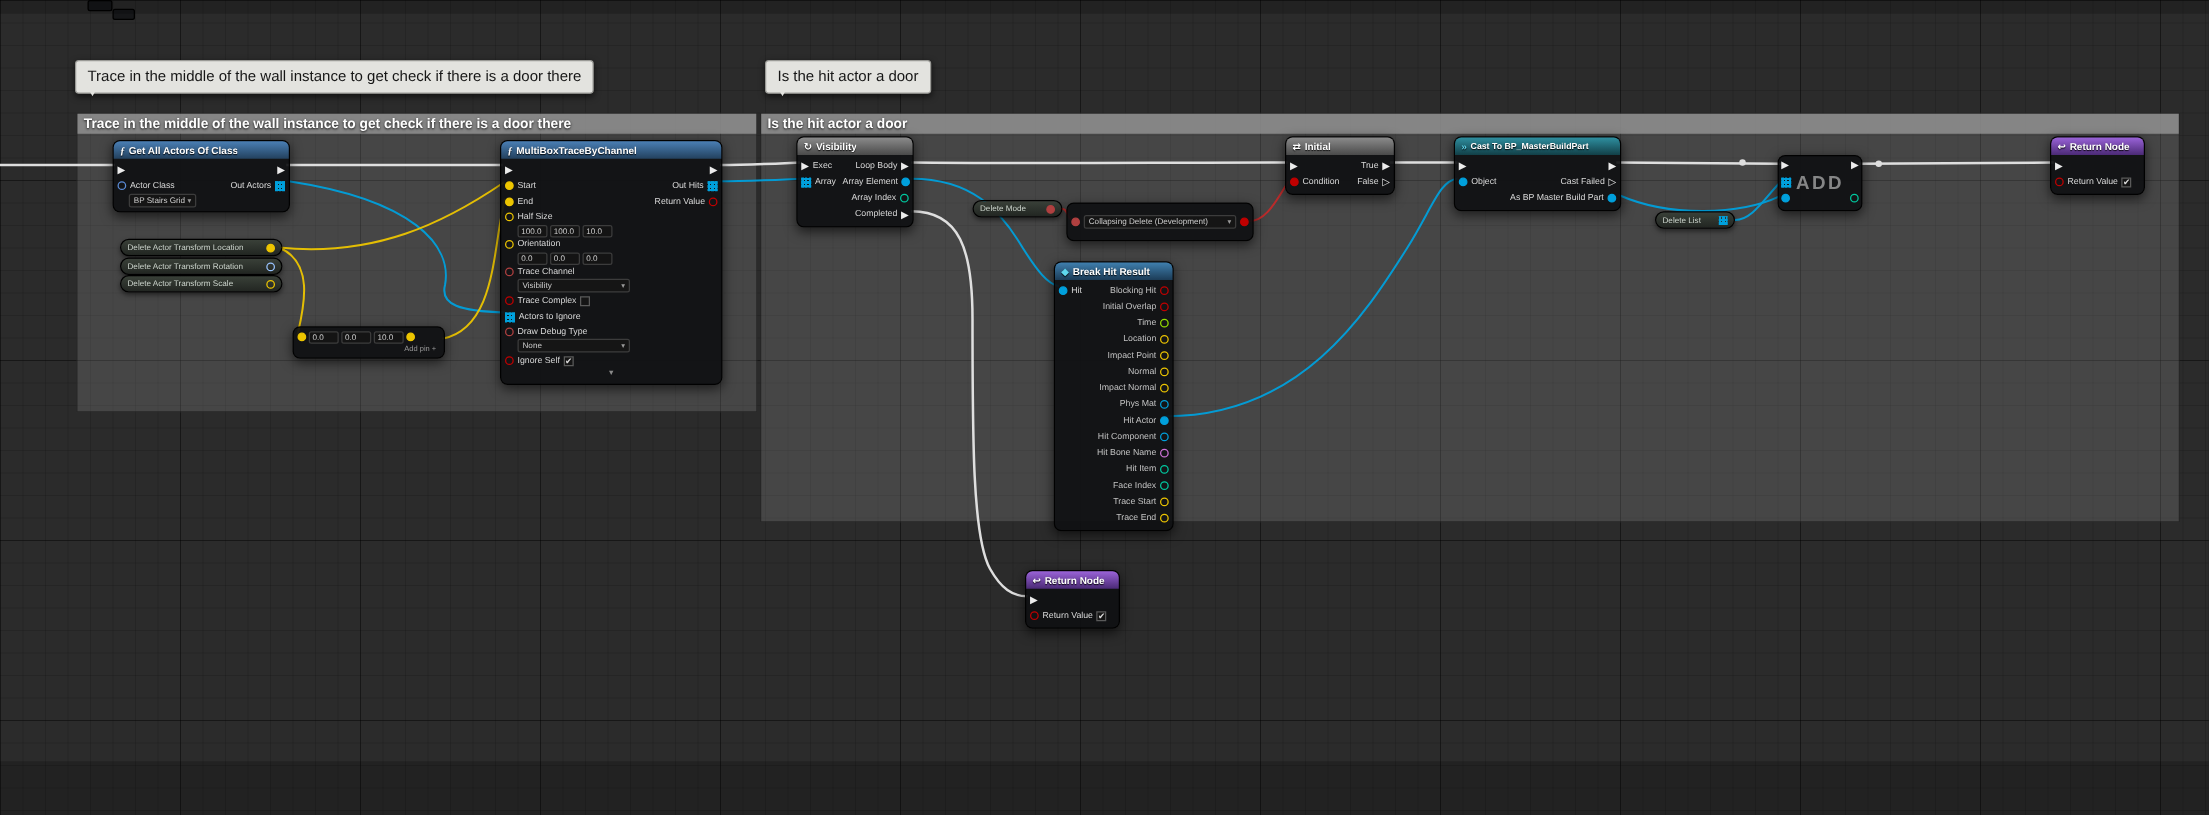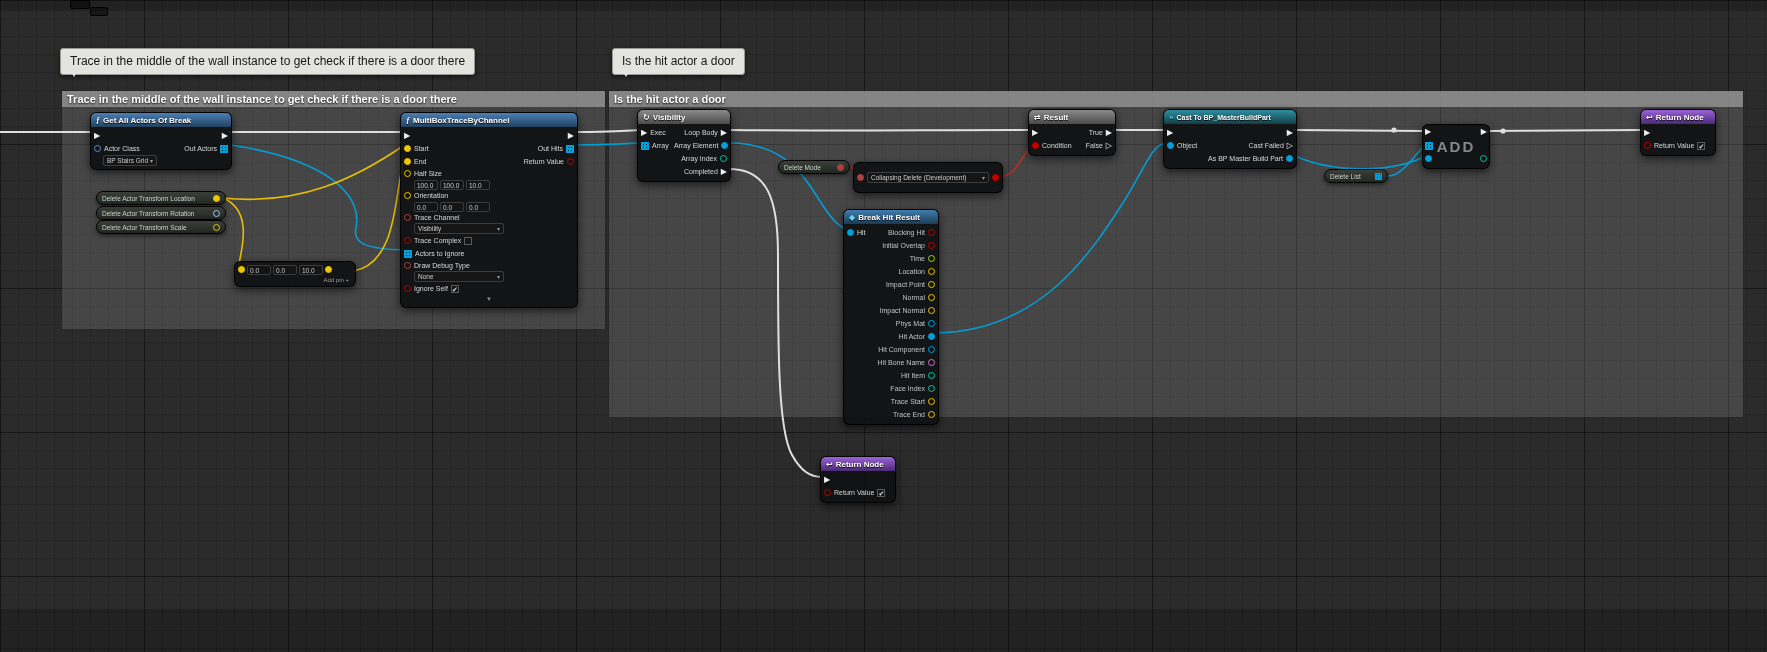--- a/index.html
+++ b/index.html
@@ -121,21 +121,21 @@
     </g>
     <g fill="none" stroke="#c22a2a" stroke-width="1.6" opacity="0.95">
       <path d="M999,177 C1014,177 1022,158 1031,145"></path>
       <path d="M849,167 C854,167 853,172 857,176"></path>
     </g>
   </svg>
 
   <div class="node" style="left:90px;top:112px;width:142px">
     <div class="nhead h-fn">
       <span class="nicon fn">ƒ</span>
-      <span class="ntitle">Get All Actors Of Break</span>
+      <span class="ntitle">Get All Actors Of Class</span>
     </div>
     <div class="nbody">
       <div class="prow">
         <span class="execpin">▶</span>
         <span class="sp"></span>
         <span class="execpin">▶</span>
       </div>
       <div class="prow">
         <span class="grp">
             <span class="pin c-class"></span>
@@ -465,21 +465,21 @@
             <span class="plabel dim">Trace End</span>
             <span class="pin c-vec"></span>
           </span>
         </div>
     </div>
   </div>
 
   <div class="node" style="left:1028px;top:109px;width:88px">
     <div class="nhead h-macro">
       <span class="nicon">⇄</span>
-      <span class="ntitle">Result</span>
+      <span class="ntitle">Initial</span>
     </div>
     <div class="nbody">
       <div class="prow">
         <span class="execpin">▶</span>
         <span class="sp"></span>
         <span class="grp">
             <span class="plabel">True</span>
             <span class="execpin">▶</span>
           </span>
       </div>

